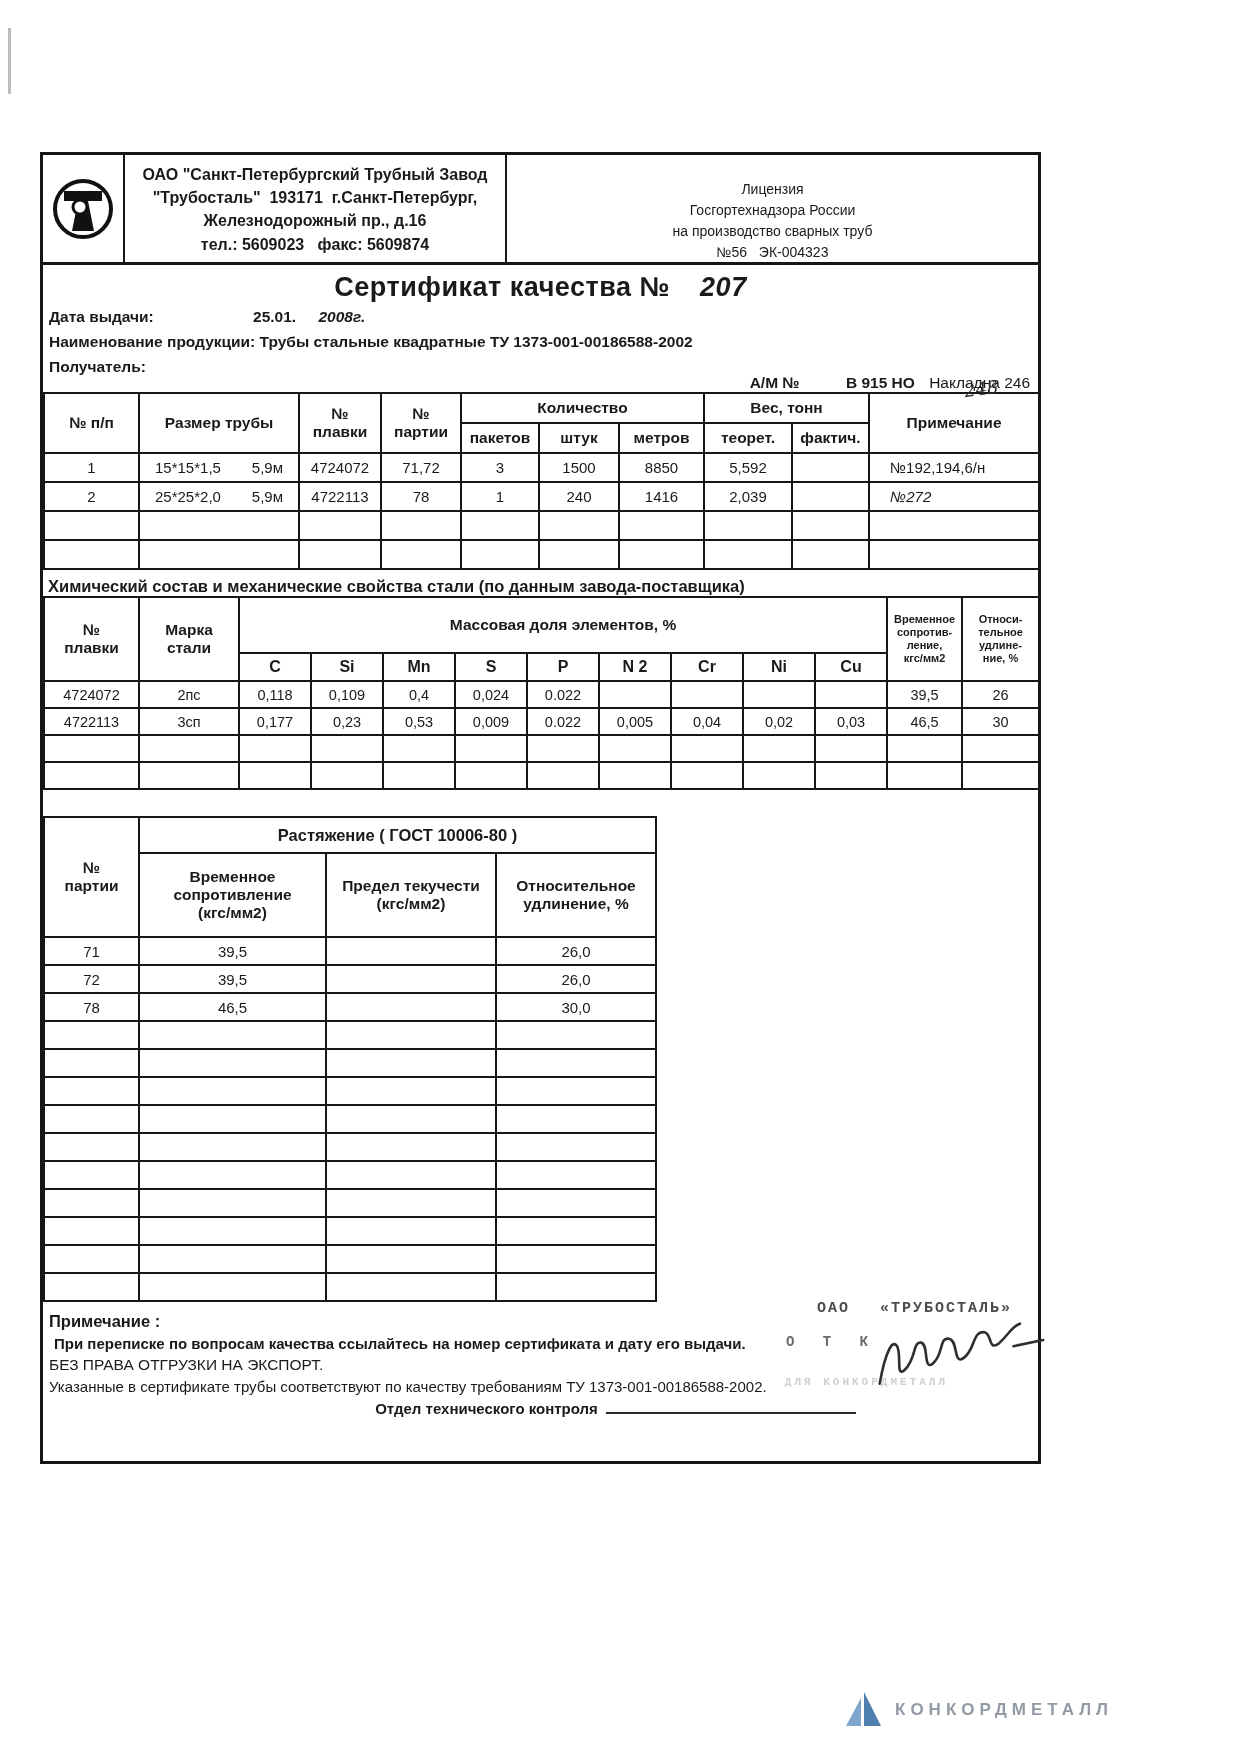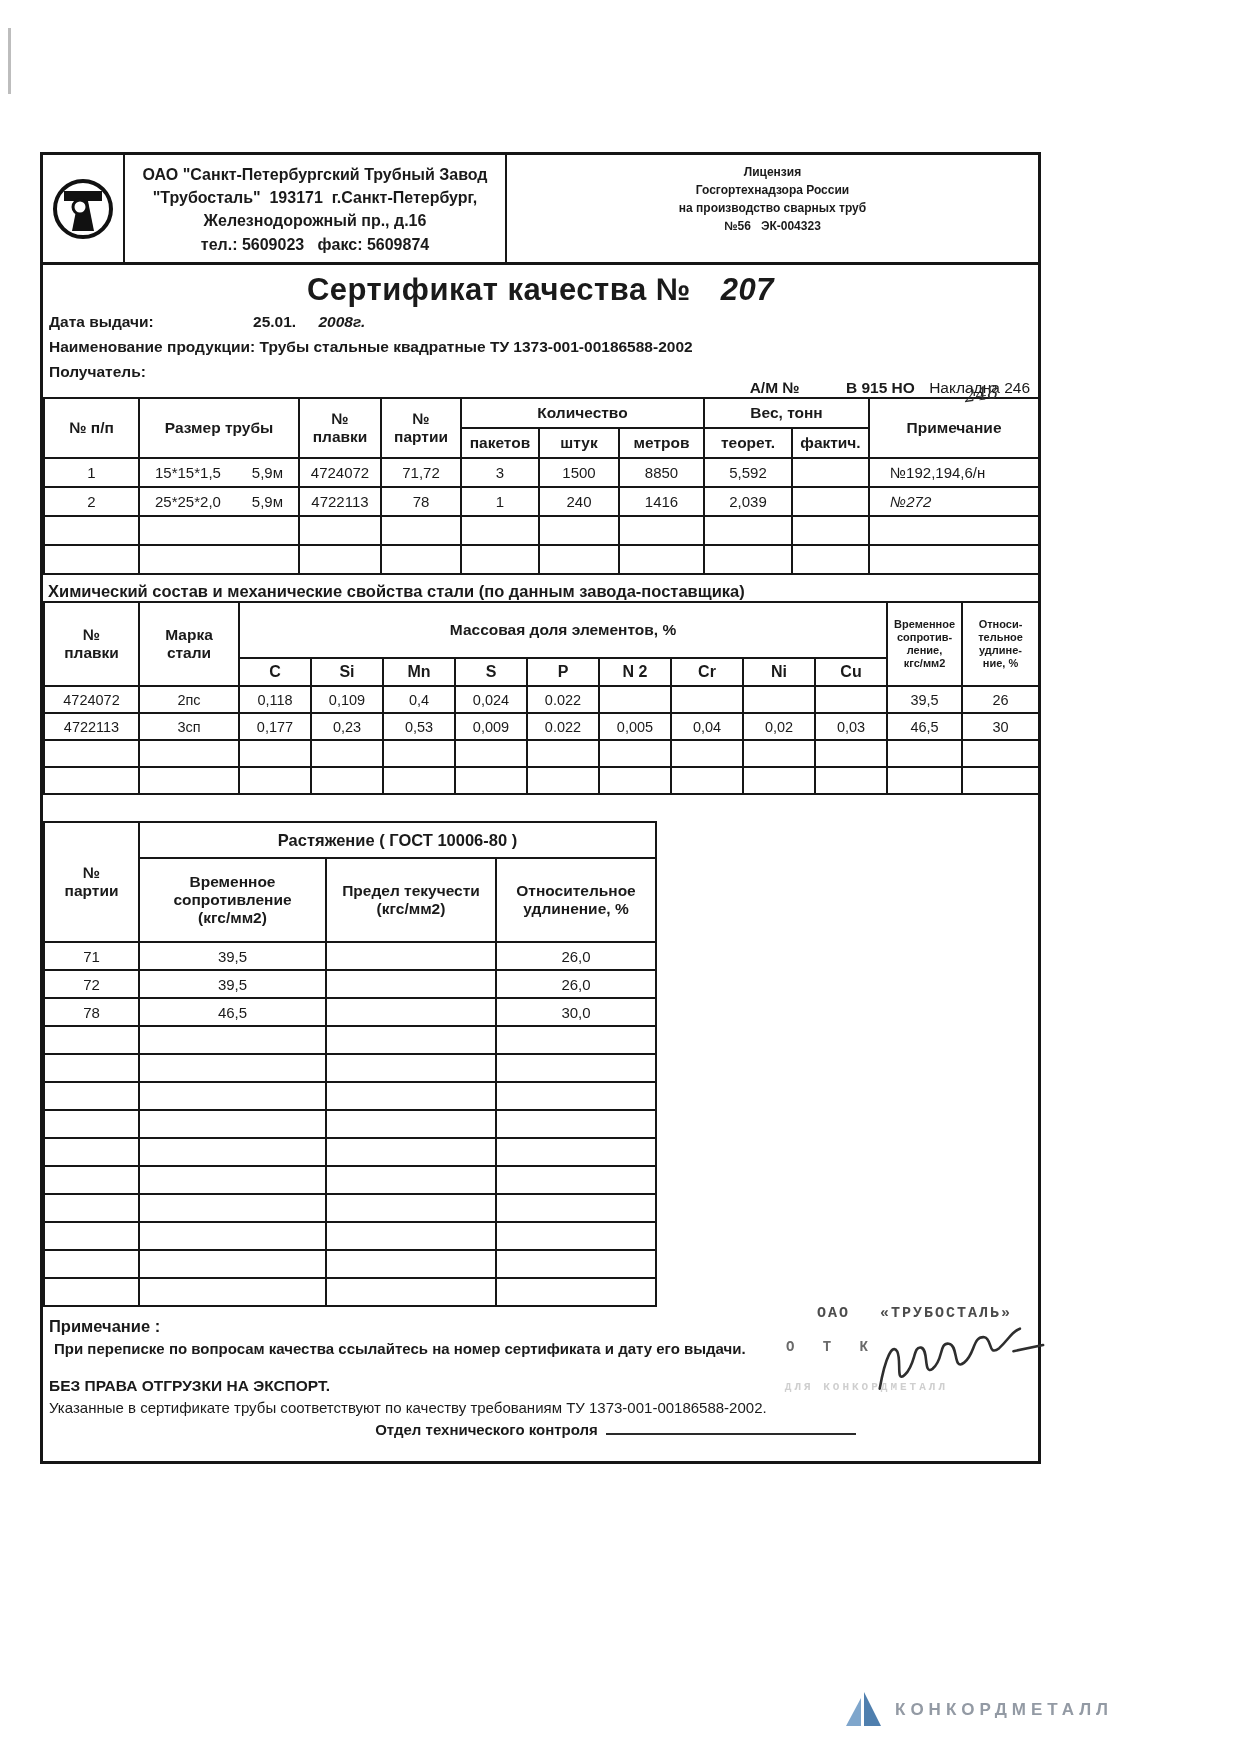--- a/index.html
+++ b/index.html
@@ -5,23 +5,23 @@
   * { box-sizing: border-box; }
   body { margin:0; background:#ffffff; font-family:"Liberation Sans", sans-serif; }
   .page { position:relative; width:1240px; height:1754px; background:#ffffff; color:#1a1a1a; overflow:hidden; }
   .artifact { position:absolute; left:8px; top:28px; width:3px; height:66px; background:#bdbdbd; }
 
   .frame { position:absolute; left:40px; top:152px; width:1001px; height:1312px; border:3px solid #161616; }
 
   .header-row { display:flex; border-bottom:3px solid #161616; height:110px; }
   .logo-cell { width:82px; border-right:2px solid #161616; display:flex; align-items:center; justify-content:center; }
   .company-cell { width:382px; border-right:2px solid #161616; text-align:center; font-weight:bold; font-size:16px; line-height:1.45; padding-top:8px; }
-  .license-cell { flex:1; text-align:center; font-weight:bold; font-size:12px; line-height:1.5; padding-top:8px; }
-
-  .title-row { text-align:center; margin-top:7px; font-weight:bold; font-size:31px; letter-spacing:0.5px; }
+  .license-cell { flex:1; text-align:center; font-weight:normal; font-size:14px; line-height:1.5; padding-top:24px; }
+
+  .title-row { text-align:center; margin-top:7px; font-weight:bold; font-size:27px; letter-spacing:0.5px; }
   .title-num { font-style:italic; margin-left:30px; }
 
   .meta { margin-top:2px; padding:0 6px; font-size:15.5px; }
   .meta-line { position:relative; margin-top:5px; min-height:20px; }
   .lbl { font-weight:bold; }
   .date-day { font-weight:bold; margin-left:95px; }
   .date-year { font-weight:bold; font-style:italic; margin-left:18px; }
   .receiver-right { position:absolute; right:2px; top:16px; white-space:nowrap; }
   .am-label { font-weight:bold; margin-right:42px; }
   .am-value { font-weight:bold; margin-right:10px; }
@@ -48,21 +48,21 @@
   .chem td { height:27px; font-size:14.5px; }
 
   .tension { width:612px; margin-top:26px; }
   .tension .span-title { font-size:16.5px; height:36px; }
   .tension .sub { height:84px; font-size:15.5px; }
   .tension td { height:28px; }
 
   .footer { position:relative; margin-top:8px; padding:2px 6px; font-size:15px; }
   .f-note { font-weight:bold; font-size:16.5px; }
   .f-line1 { font-weight:bold; margin-top:4px; padding-left:5px; }
-  .f-line2 { font-weight:bold; margin-top:20px; font-size:15.5px; }
+  .f-line2 { font-weight:normal; margin-top:4px; font-size:15.5px; }
   .f-line3 { margin-top:4px; }
   .f-dept { font-weight:bold; margin-top:5px; text-align:center; padding-left:150px; }
   .blank-line { display:inline-block; width:250px; border-bottom:2px solid #2a2a2a; height:14px; margin-left:8px; }
 
   .stamp { position:absolute; right:26px; top:-10px; font-family:"Liberation Mono", monospace; font-weight:bold; color:#4c4c4c; font-size:15px; letter-spacing:2px; white-space:nowrap; }
   .stamp-org { margin-right:30px; }
   .stamp-otk { position:absolute; right:160px; top:24px; font-family:"Liberation Mono", monospace; letter-spacing:10px; color:#6a6a6a; font-size:14px; font-weight:bold; }
   .stamp-cert { position:absolute; right:90px; top:66px; font-family:"Liberation Mono", monospace; color:#cfcfcf; font-size:11px; letter-spacing:3px; font-weight:bold; }
   .signature { position:absolute; right:-16px; top:6px; transform:rotate(-4deg); }
 

